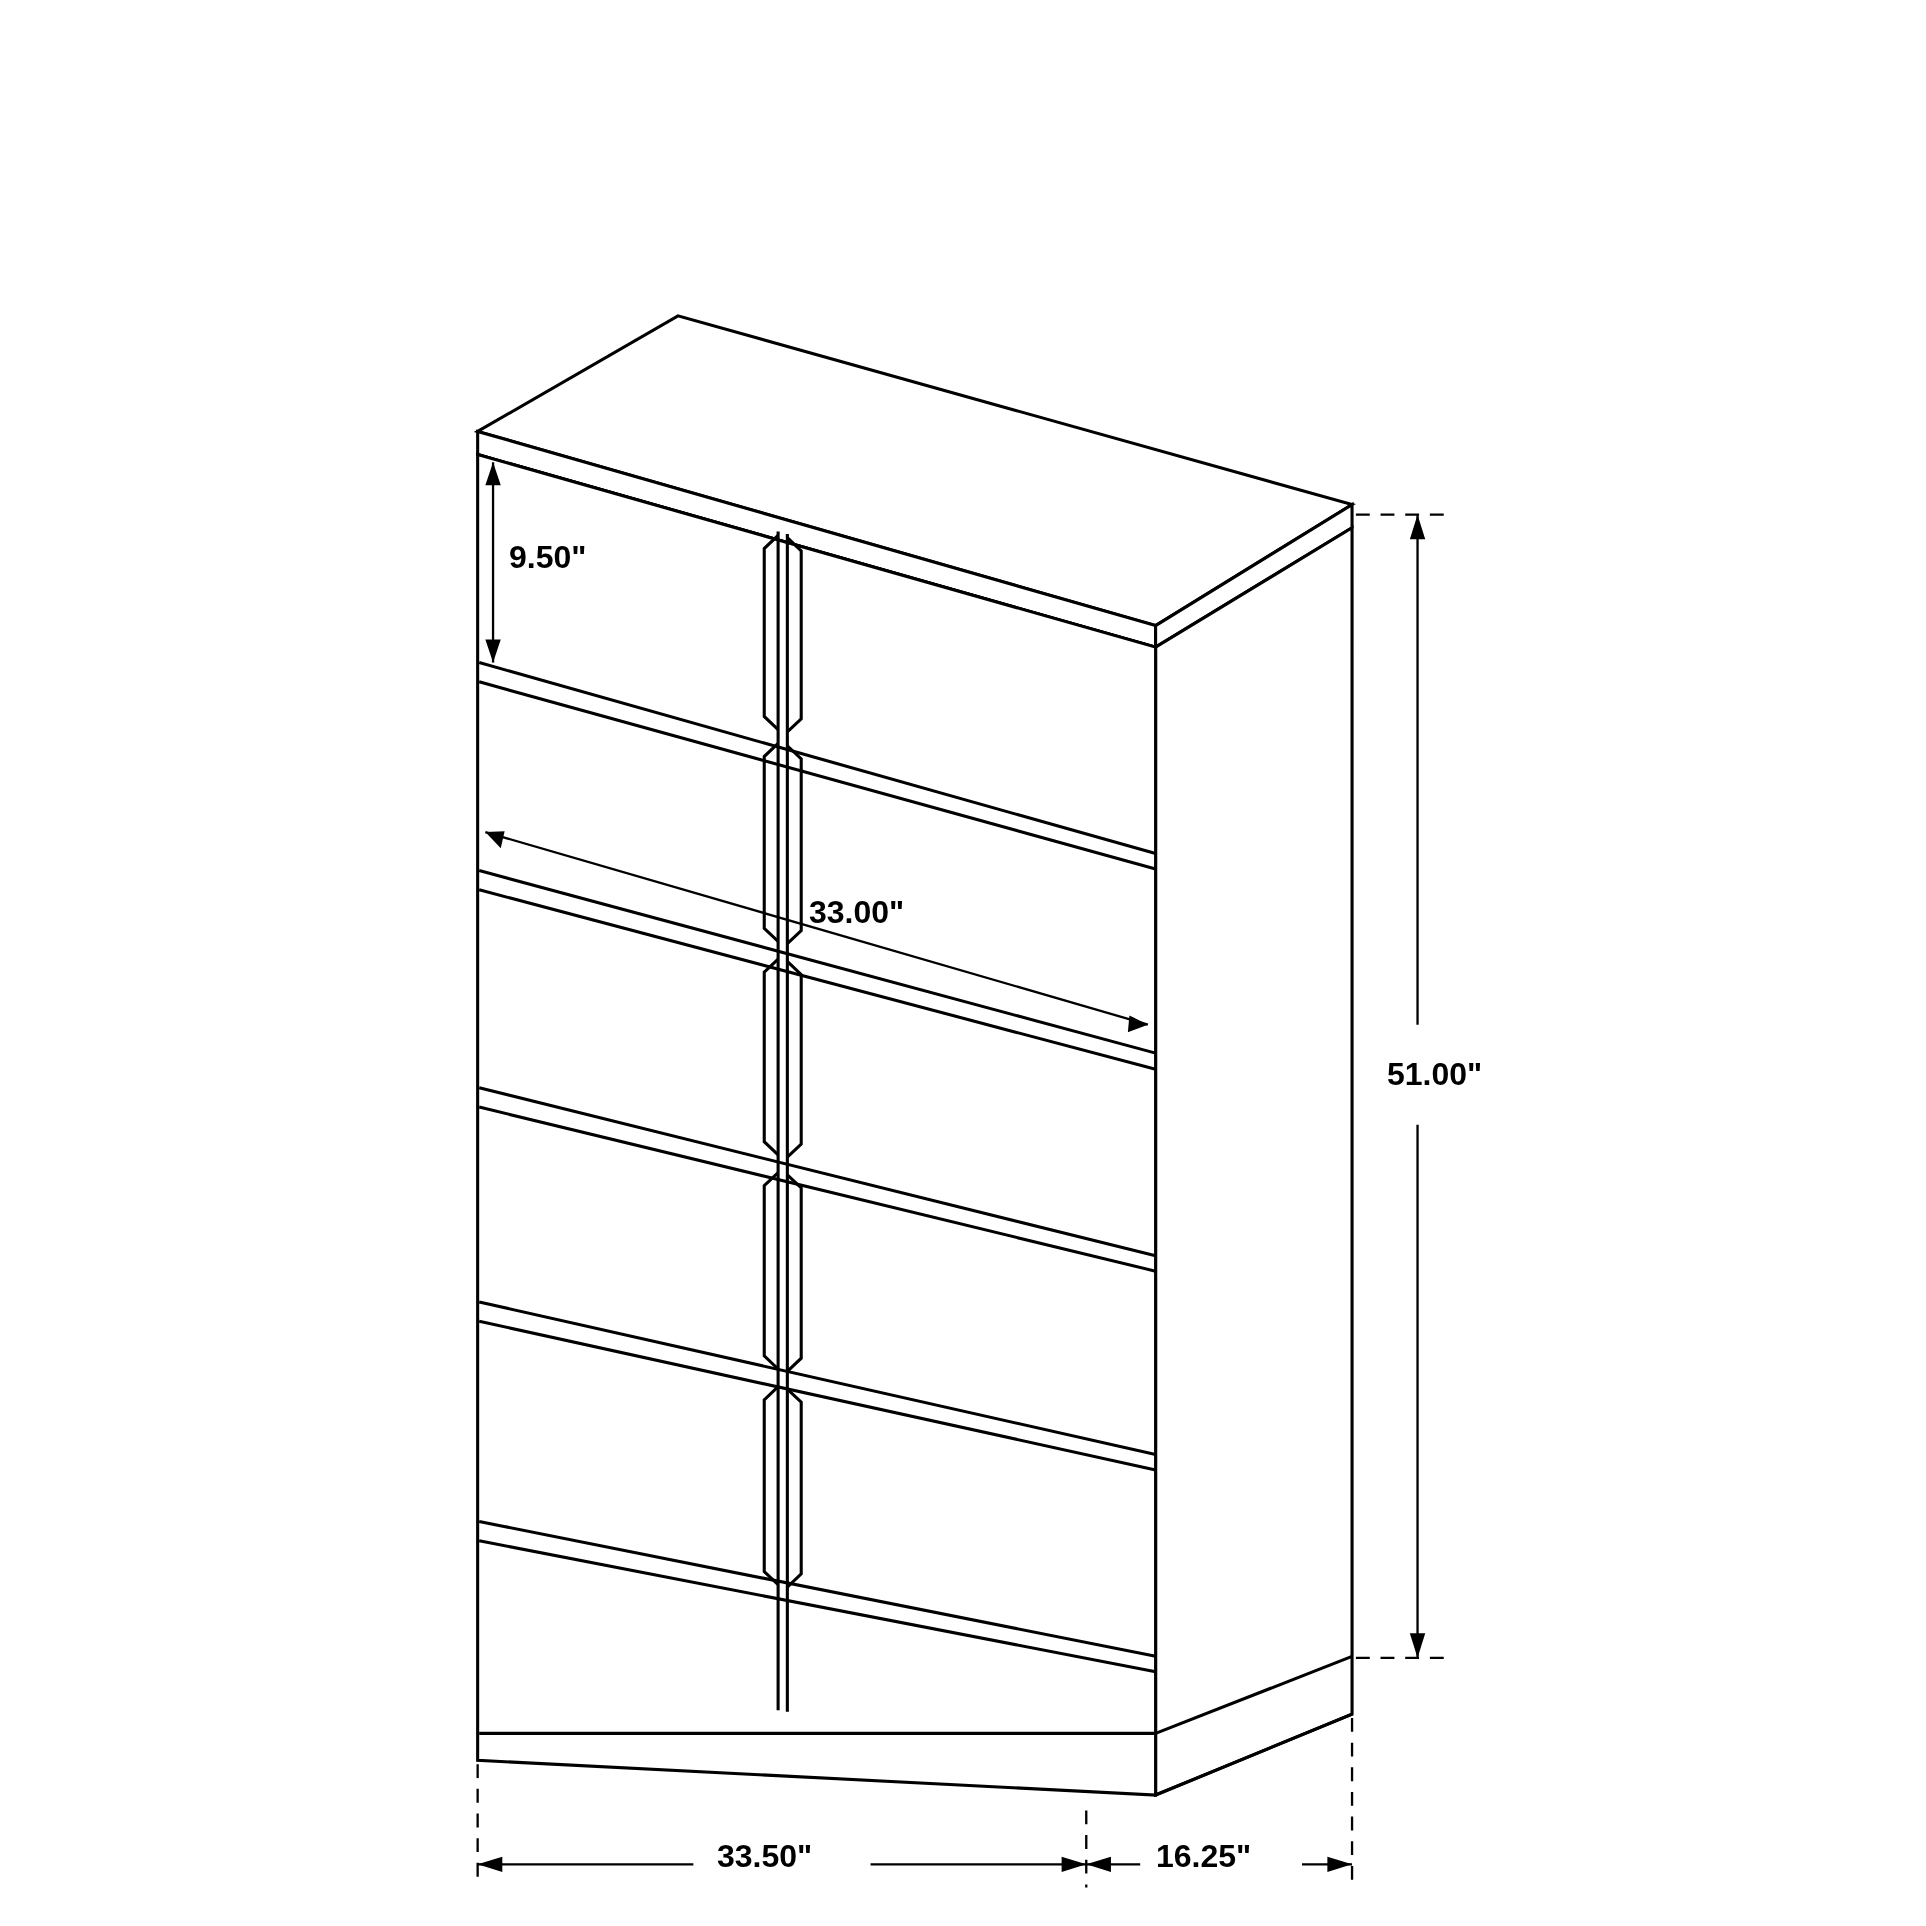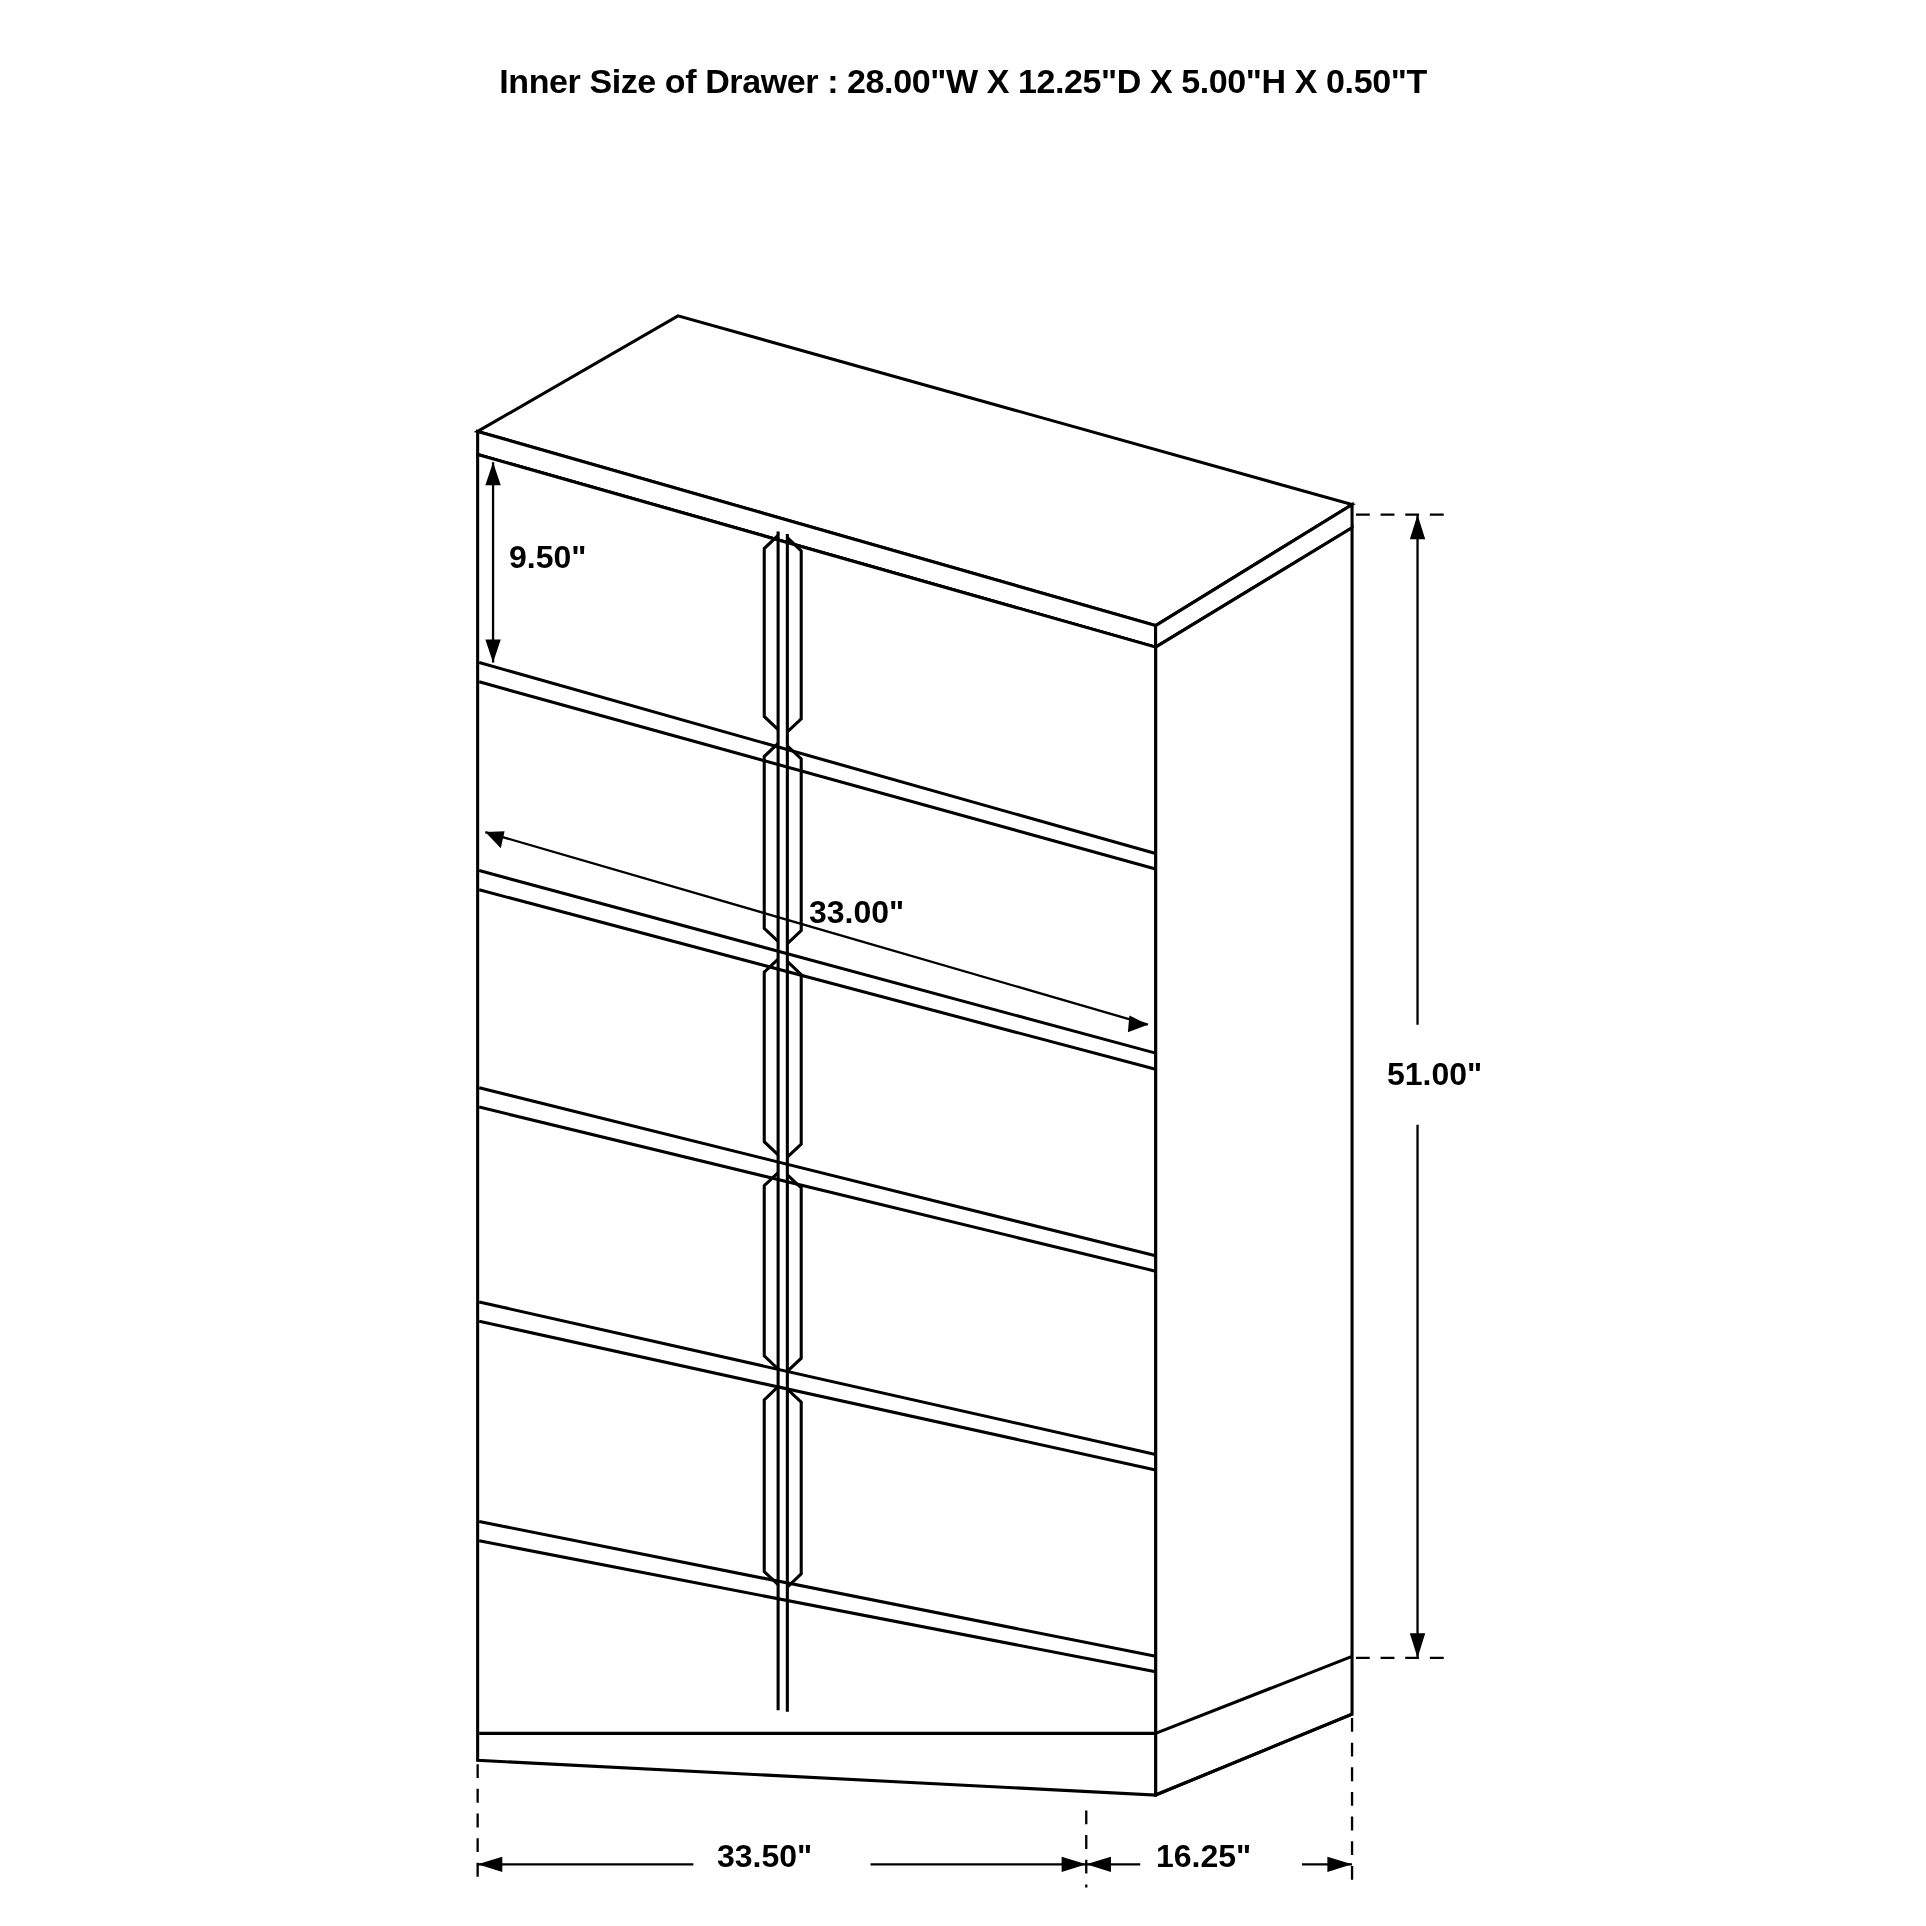--- a/index.html
+++ b/index.html
@@ -48,21 +48,20 @@
   #lbl-width-front  { left: 809px; top: 894px; }
   #lbl-total-height { left: 1387px; top: 1056px; }
   #lbl-total-width  { left: 717px; top: 1838px; }
   #lbl-depth        { left: 1156px; top: 1838px; }
 </style>
 </head>
 <body>
 
 <div class="page">
 
-  <div class="title">Inner Size of Drawer : 28.00"W X 12.25"D X 5.00"H X 0.50"T</div>
 
   <svg class="drawing" viewBox="0 0 2500 2500">
     <g fill="none" stroke="#000000" stroke-width="4" stroke-linejoin="miter" stroke-linecap="butt">
 
       <g>
         <polygon points="620,560 880,410 1755,655 1500,812" fill="#ffffff"></polygon>
         <polygon points="620,560 1500,812 1500,840 620,590" fill="#ffffff"></polygon>
         <polygon points="1500,812 1755,655 1755,685 1500,840" fill="#ffffff"></polygon>
         <line x1="620" y1="590" x2="1500" y2="840"></line>
       </g>

